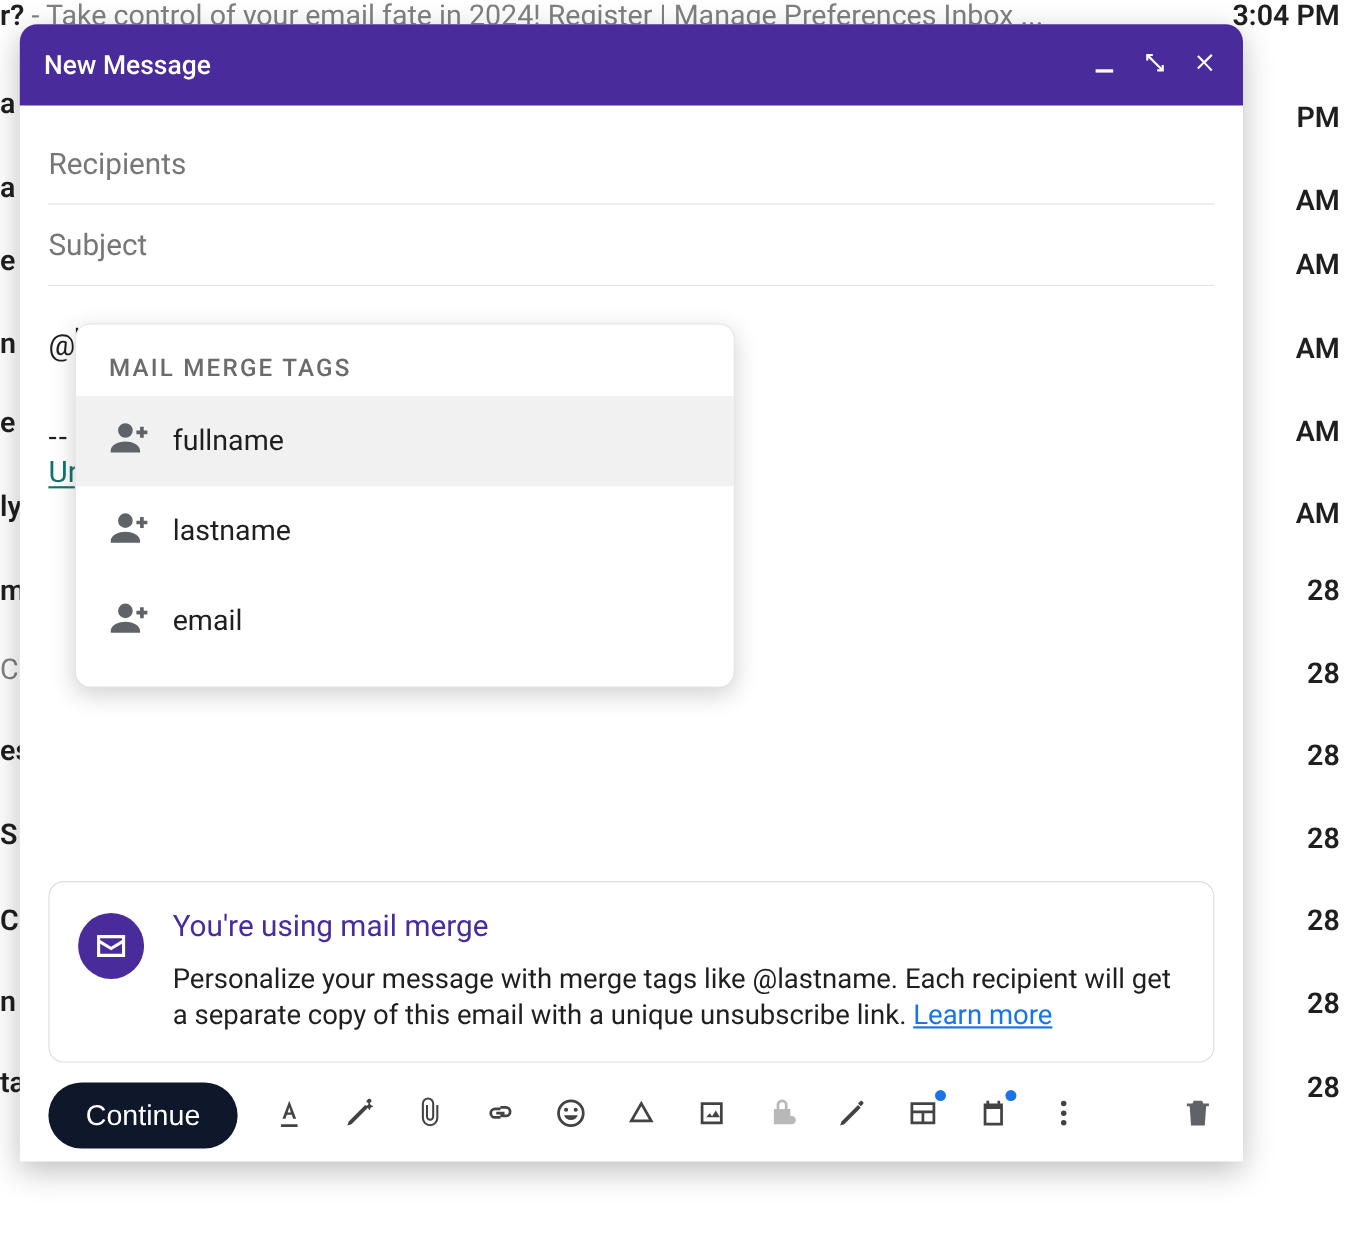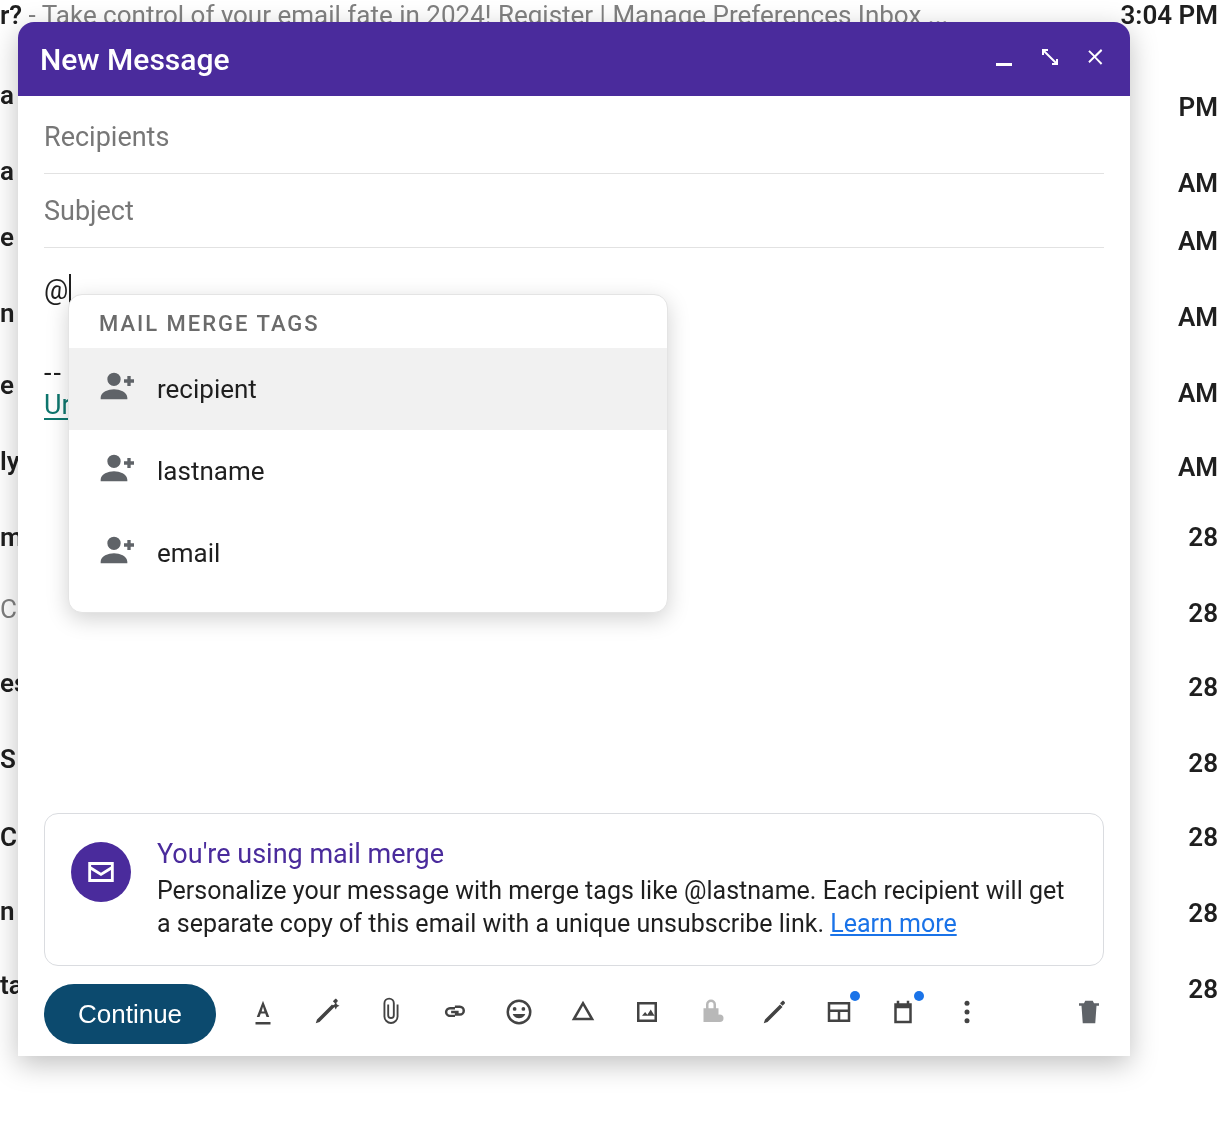--- a/index.html
+++ b/index.html
@@ -30,25 +30,25 @@
     overflow: visible;
   }
   .compose-header {
     background: #4a2b9c;
     color: #fff;
     height: 74px;
     border-radius: 16px 16px 0 0;
     display: flex; align-items: center;
     padding: 0 22px;
   }
-  .compose-title { font-size: 30px; font-weight: 500; flex: 1; }
+  .compose-title { font-size: 24px; font-weight: 500; flex: 1; }
   .hdr-icons { display:flex; gap:22px; align-items:center; }
   .hdr-icons svg { width:24px; height:24px; fill:#fff; cursor:pointer; }
 
-  .fields { padding: 4px 26px; }
+  .fields { padding: 16px 26px; }
   .field-row {
     border-bottom: 1px solid #e2e2e2;
     height: 74px;
     display: flex; align-items: center;
     font-size: 27px;
     color: #777;
   }
 
   .body-area {
     padding: 18px 26px 0 26px;
@@ -64,21 +64,21 @@
 
   
   .dropdown {
     position: absolute;
     left: 68px; top: 294px;
     width: 600px;
     background:#fff;
     border: 1px solid #e4e4e4;
     border-radius: 14px;
     box-shadow: 0 6px 22px rgba(0,0,0,0.18);
-    padding: 16px 0 18px 0;
+    padding: 28px 0 18px 0;
   }
   .dd-header {
     padding: 0 30px 12px 30px;
     font-size: 22px;
     letter-spacing: 2px;
     color: #6b6b6b;
     font-weight: 500;
   }
   .dd-item {
     display:flex; align-items:center;
@@ -101,32 +101,32 @@
     display:flex; gap:26px;
     align-items:flex-start;
   }
   .banner-icon {
     width:60px; height:60px; border-radius:50%;
     background:#4a2b9c;
     display:flex; align-items:center; justify-content:center;
     flex-shrink:0; margin-top:4px;
   }
   .banner-icon svg { width:34px; height:34px; fill:#fff; }
-  .banner-title { color:#4a2b9c; font-size:27px; margin-bottom:4px; }
+  .banner-title { color:#4a2b9c; font-size:27px; margin-bottom:16px; }
   .banner-text { color:#1f1f1f; font-size:25px; line-height:1.35; }
   .banner-link { color:#1a73e8; text-decoration:underline; cursor:pointer; }
 
   
   .toolbar {
     display:flex; align-items:center;
     padding: 0 26px 12px 26px;
     gap: 32px;
   }
   .send-btn {
-    background:#0c4a6e; color:#fff;
+    background:#0f172a; color:#fff;
     border:none; border-radius: 36px;
     height:60px; padding: 0 34px;
     font-size:26px; font-weight:500;
     cursor:pointer;
   }
   .tool-icons { display:flex; align-items:center; gap:34px; }
   .tool-icons .ticon { width:30px; height:30px; fill:#434343; cursor:pointer; position:relative; }
   .tool-icons .wrap { position:relative; }
   .dot { position:absolute; top:-6px; right:-6px; width:10px; height:10px; border-radius:50%; background:#1a73e8; }
   .spacer { flex:1; }
@@ -303,21 +303,21 @@
   </div>
 </div>
 
 <div class="dropdown">
   <div class="dd-header">MAIL MERGE TAGS</div>
   <div id="dd-list">
       <div class="dd-item highlight">
         <span><svg viewBox="0 0 24 24">
             <path d="M9 4a4 4 0 110 8 4 4 0 010-8zm0 10c3.3 0 8 1.7 8 5v1H1v-1c0-3.3 4.7-5 8-5zm10-6h2v2h-2v2h-2v-2h-2V8h2V6h2v2z"></path>
           </svg></span>
-        <span>recipient</span>
+        <span>fullname</span>
       </div>
       <div class="dd-item">
         <span><svg viewBox="0 0 24 24">
             <path d="M9 4a4 4 0 110 8 4 4 0 010-8zm0 10c3.3 0 8 1.7 8 5v1H1v-1c0-3.3 4.7-5 8-5zm10-6h2v2h-2v2h-2v-2h-2V8h2V6h2v2z"></path>
           </svg></span>
         <span>lastname</span>
       </div>
       <div class="dd-item">
         <span><svg viewBox="0 0 24 24">
             <path d="M9 4a4 4 0 110 8 4 4 0 010-8zm0 10c3.3 0 8 1.7 8 5v1H1v-1c0-3.3 4.7-5 8-5zm10-6h2v2h-2v2h-2v-2h-2V8h2V6h2v2z"></path>

